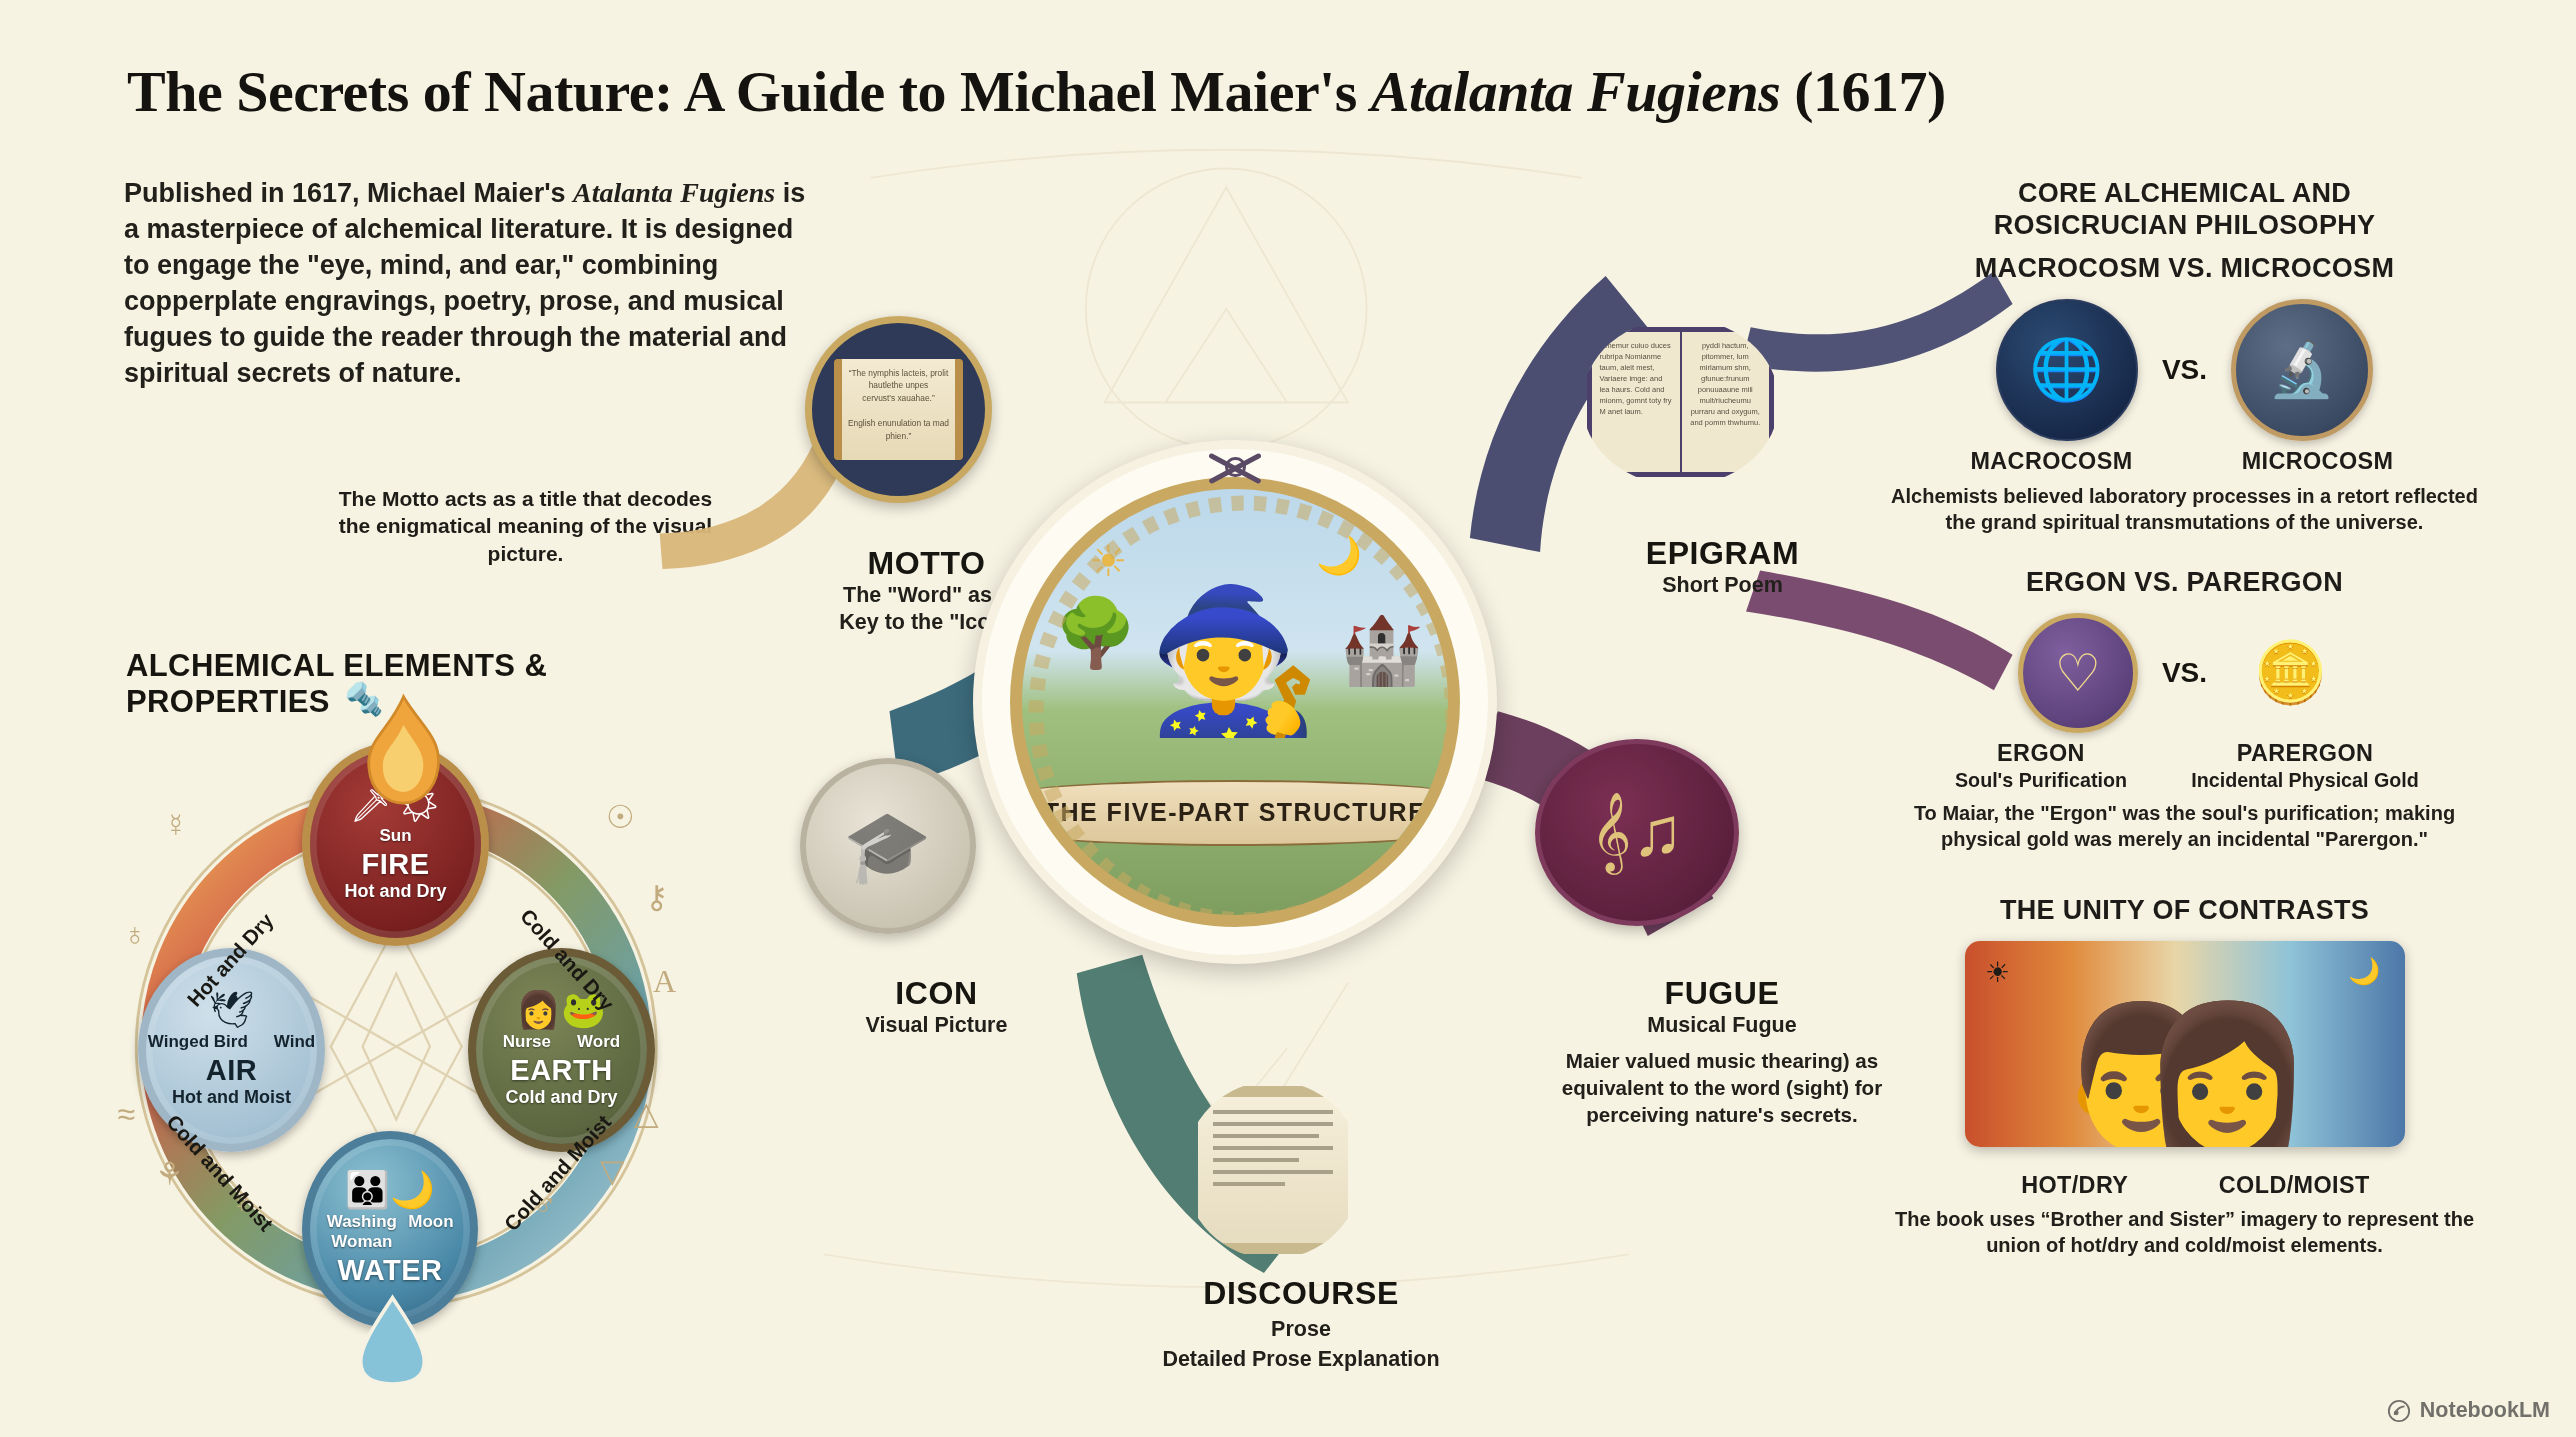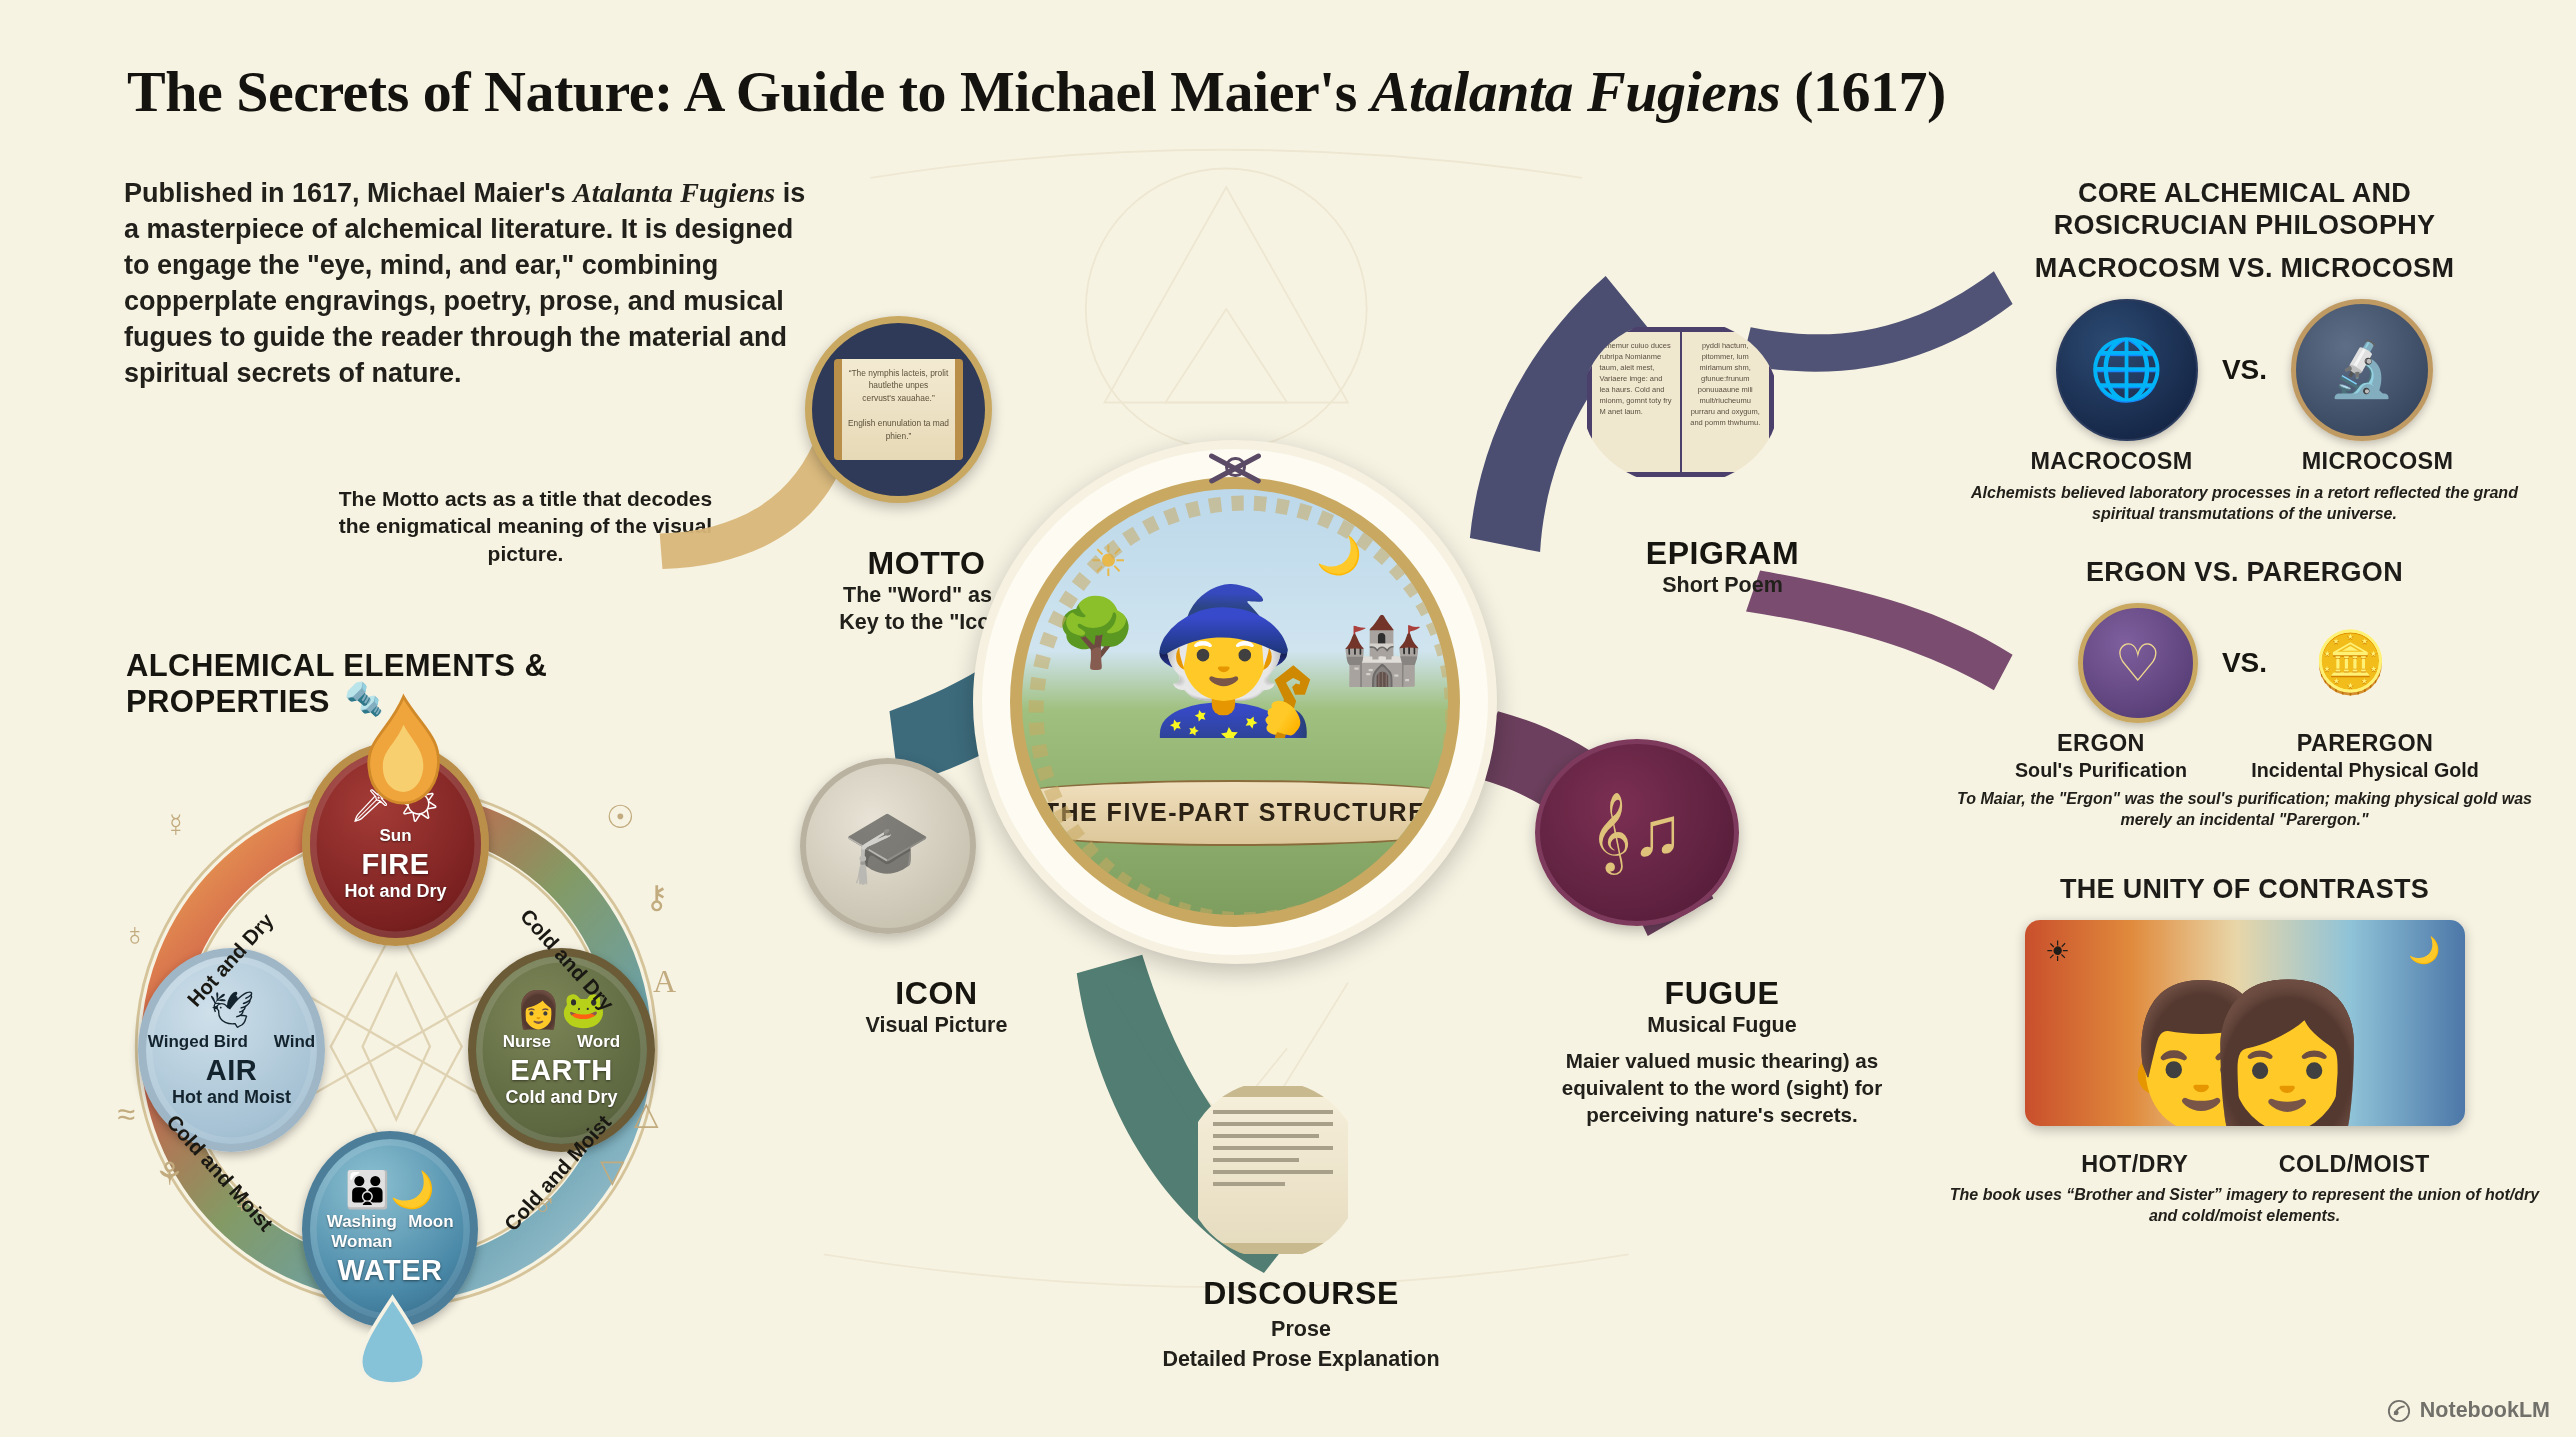--- a/index.html
+++ b/index.html
@@ -116,30 +116,30 @@
     border-top:2.8px solid #8a6c3c; border-bottom:2.8px solid #8a6c3c;
     display:flex; align-items:center; justify-content:center;
     font-size:25px; font-weight:700; letter-spacing:1.5px; color:#2b2114;
     border-radius:50% / 26%;
   }
 
   
   .flow { position:absolute; pointer-events:none; }
 
   
-  .right-col { position:absolute; left:1945px; top:178px; width:599px; }
+  .right-col { position:absolute; left:1885px; top:178px; width:599px; }
   .r-head1 { font-size:27px; text-align:center; line-height:1.18; font-weight:700; letter-spacing:0.3px; }
   .r-head2 { font-size:27px; text-align:center; font-weight:700; margin-top:11.2px; letter-spacing:0.3px; }
   .pair { display:flex; align-items:center; justify-content:center; gap:24px; margin-top:15px; }
   .pair .vs { font-size:28px; font-weight:700; color:#17150f; }
   .pair-caps { display:flex; justify-content:center; gap:69px; margin-top:7.5px; }
   .pair-caps .cap { text-align:center; width:197px; }
   .pair-caps .cap .t { font-size:23.4px; font-weight:700; letter-spacing:0.4px; }
   .pair-caps .cap .s { font-size:19.7px; font-weight:700; margin-top:1.9px; }
-  .r-desc { font-size:16px; font-weight:700; text-align:center; line-height:1.3; margin-top:7.5px; color:#22201b;font-style:italic; }
+  .r-desc { font-size:20px; font-weight:700; text-align:center; line-height:1.3; margin-top:7.5px; color:#22201b; }
 
   .disc { width:142px; height:142px; border-radius:50%; box-shadow:0 2.8px 8.4px rgba(0,0,0,.25);
           display:flex;align-items:center;justify-content:center; position:relative; overflow:hidden; }
 
   
   .watermark {
     position:absolute; right:26px; bottom:15px;
     display:flex; align-items:center; gap:8.4px;
     color:#5b5a55; font-size:21.5px; font-weight:600; opacity:.85;
   }

